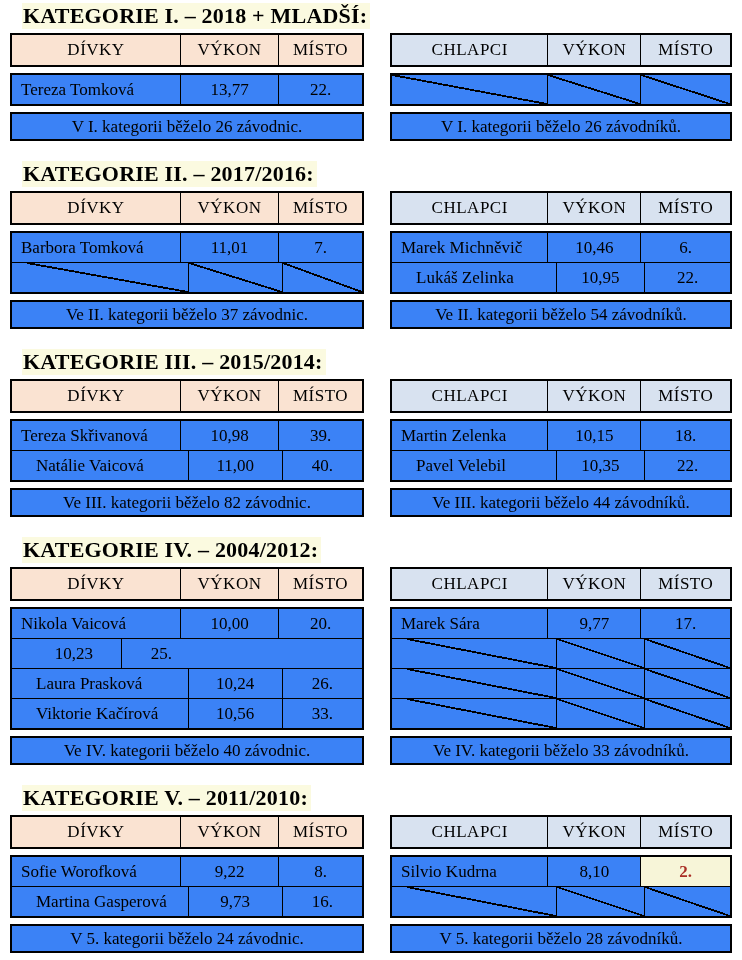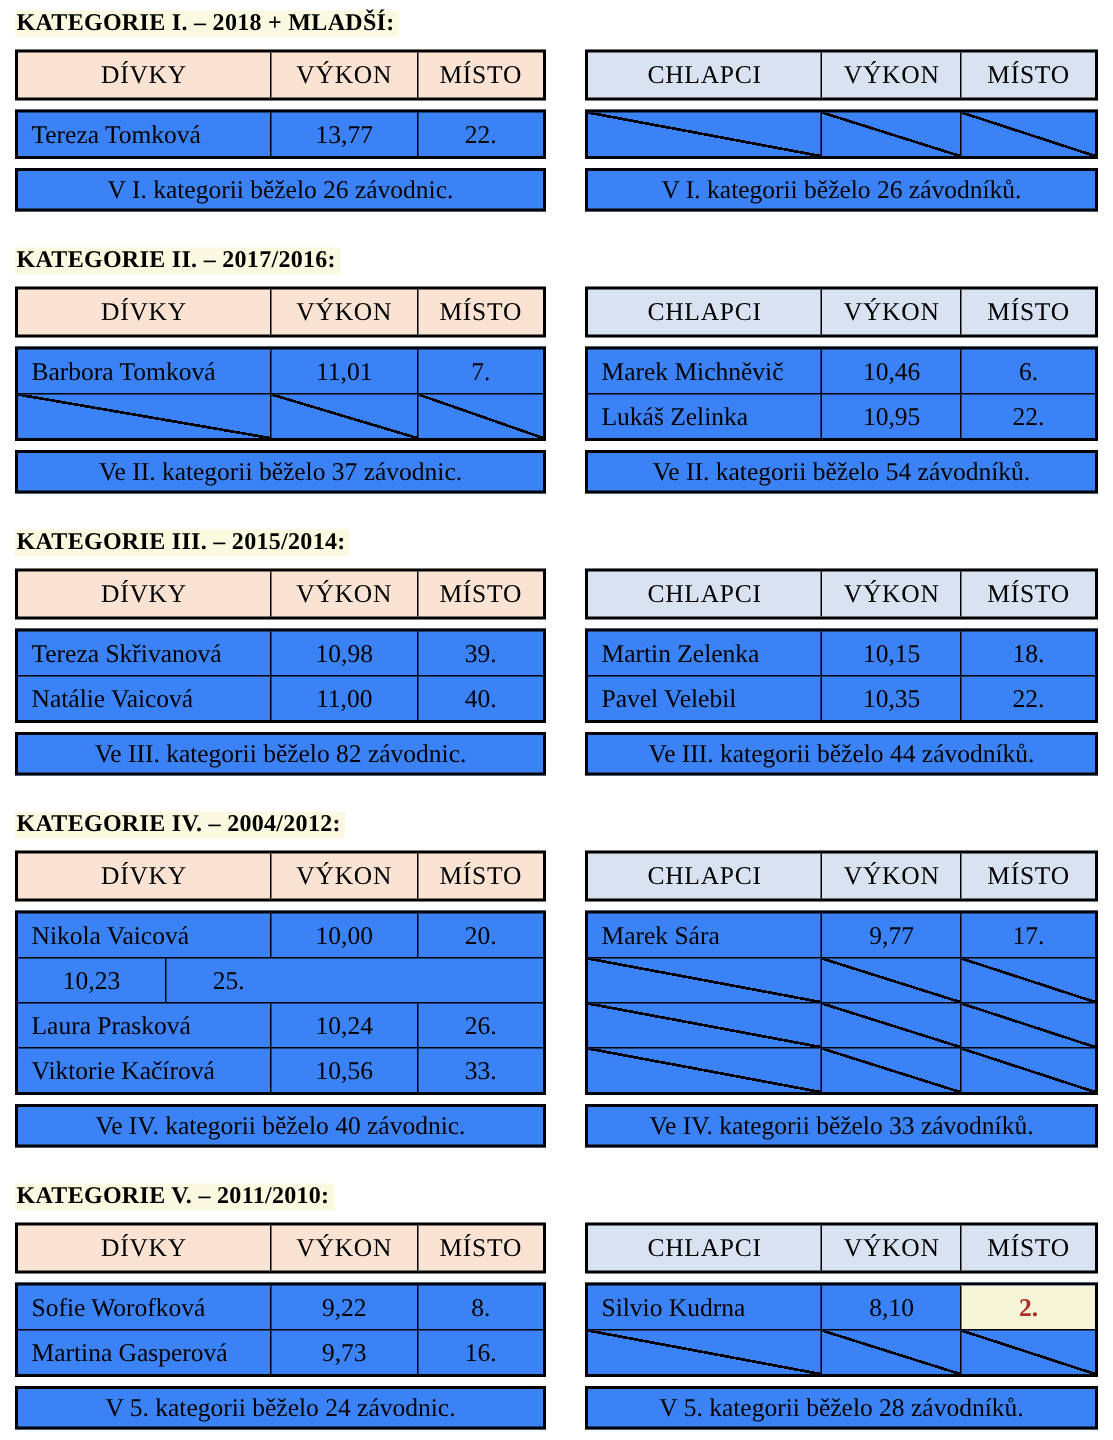--- a/index.html
+++ b/index.html
@@ -7,22 +7,22 @@
   body {
     width: 742px; height: 960px;
     background: #ffffff;
     font-family: "Liberation Serif", serif;
     color: #000;
     overflow: hidden;
   }
   #doc { padding: 5px 10px 0 10px; }
 
   .category-title {
-    font-size: 16px; font-weight: bold;
-    margin: 0 0 7px 0; line-height: 21px;
+    font-size: 22px; font-weight: bold;
+    margin: 0 0 7px 12px; line-height: 21px;
     letter-spacing: 0.2px;
   }
   section + section .category-title { margin-top: 22px; }
   .hl { background: var(--title-hl, #FBFAE0); padding: 0 3px 1px 1px; }
 
   .pair { display: flex; justify-content: space-between; align-items: flex-start; }
   .tbl.girls { width: 354px; }
   .tbl.boys  { width: 342px; }
 
   .box { border: 2px solid #000; background: #3b82f6; }
@@ -30,21 +30,21 @@
 
   .head { display: flex; }
   .head.girls-h { background: var(--girls-bg, #FAE3D2); }
   .head.boys-h  { background: var(--boys-bg, #D8E2F0); }
   .head .cell {
     height: 30px; display: flex; align-items: center; justify-content: center;
     font-size: 17px; letter-spacing: 0.5px;
   }
 
   .trow { display: flex; }
-  .trow + .trow { border-top: 1px solid #000; }
+  .trow + .trow { border-top: 1px solid #000; padding-left: 15px; }
   .trow .cell {
     height: 29px; display: flex; align-items: center; justify-content: center;
     font-size: 17px;
   }
   .cell + .cell { border-left: 1px solid #000; }
 
   .girls .c0 { width: 48%; }
   .girls .c1 { width: 28%; }
   .girls .c2 { width: 24%; }
   .boys  .c0 { width: 46%; }

